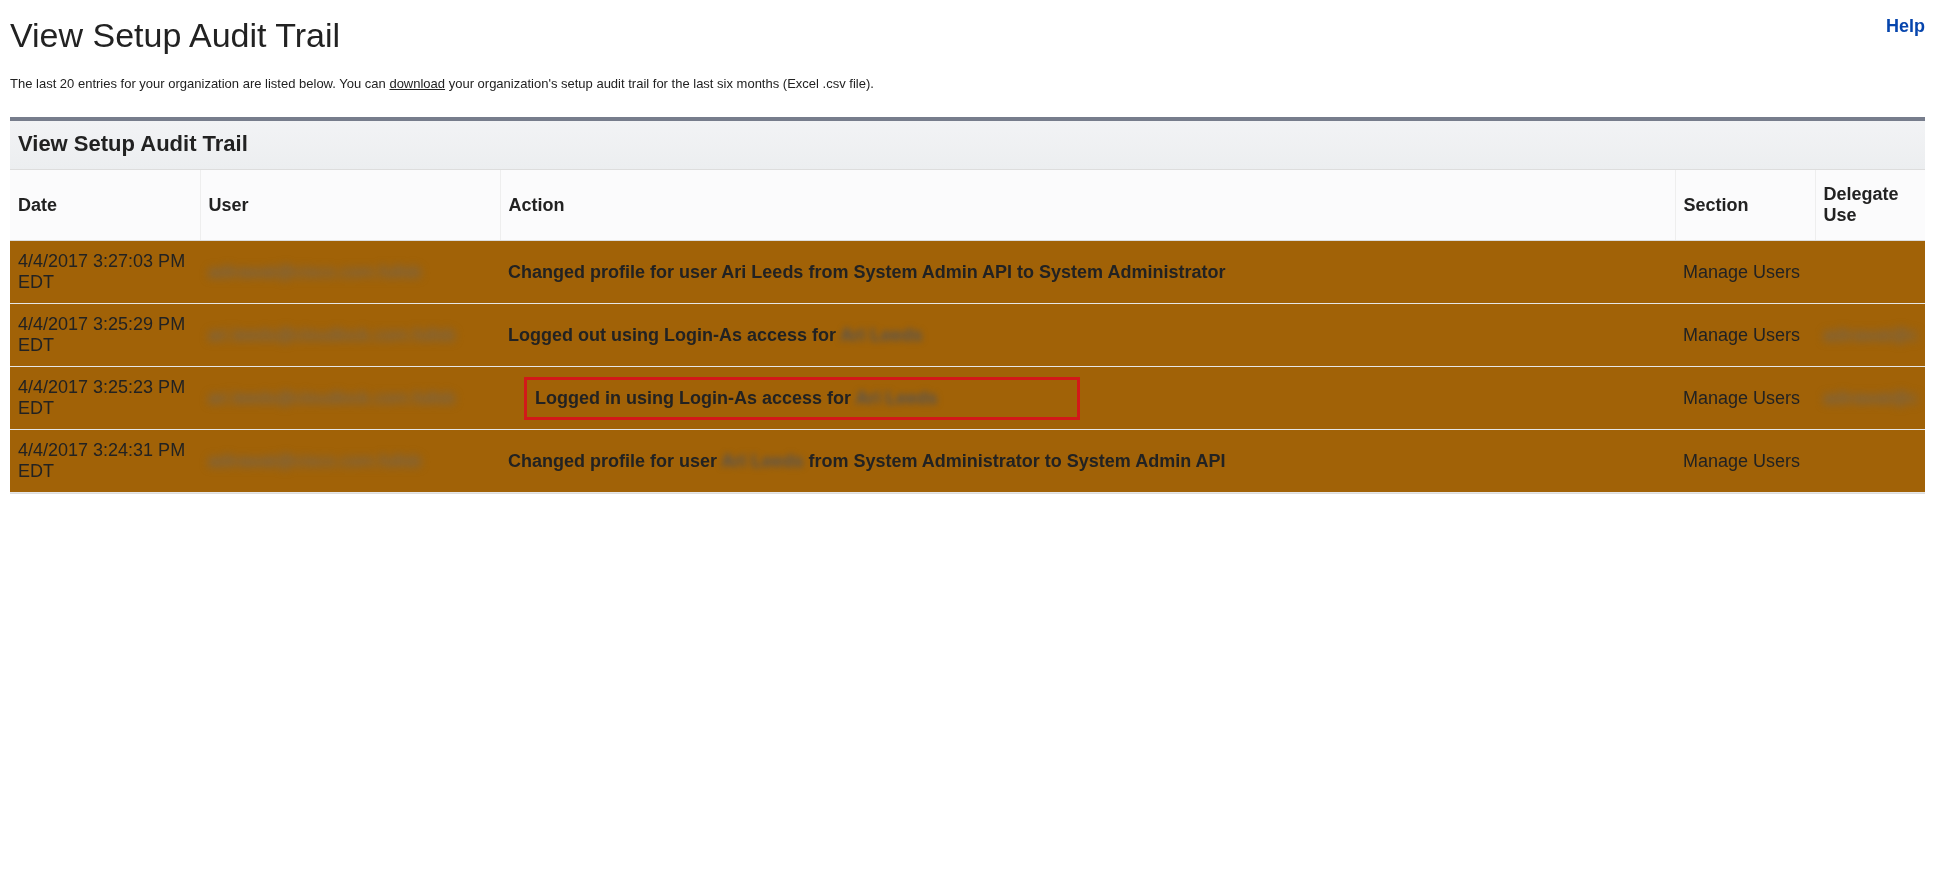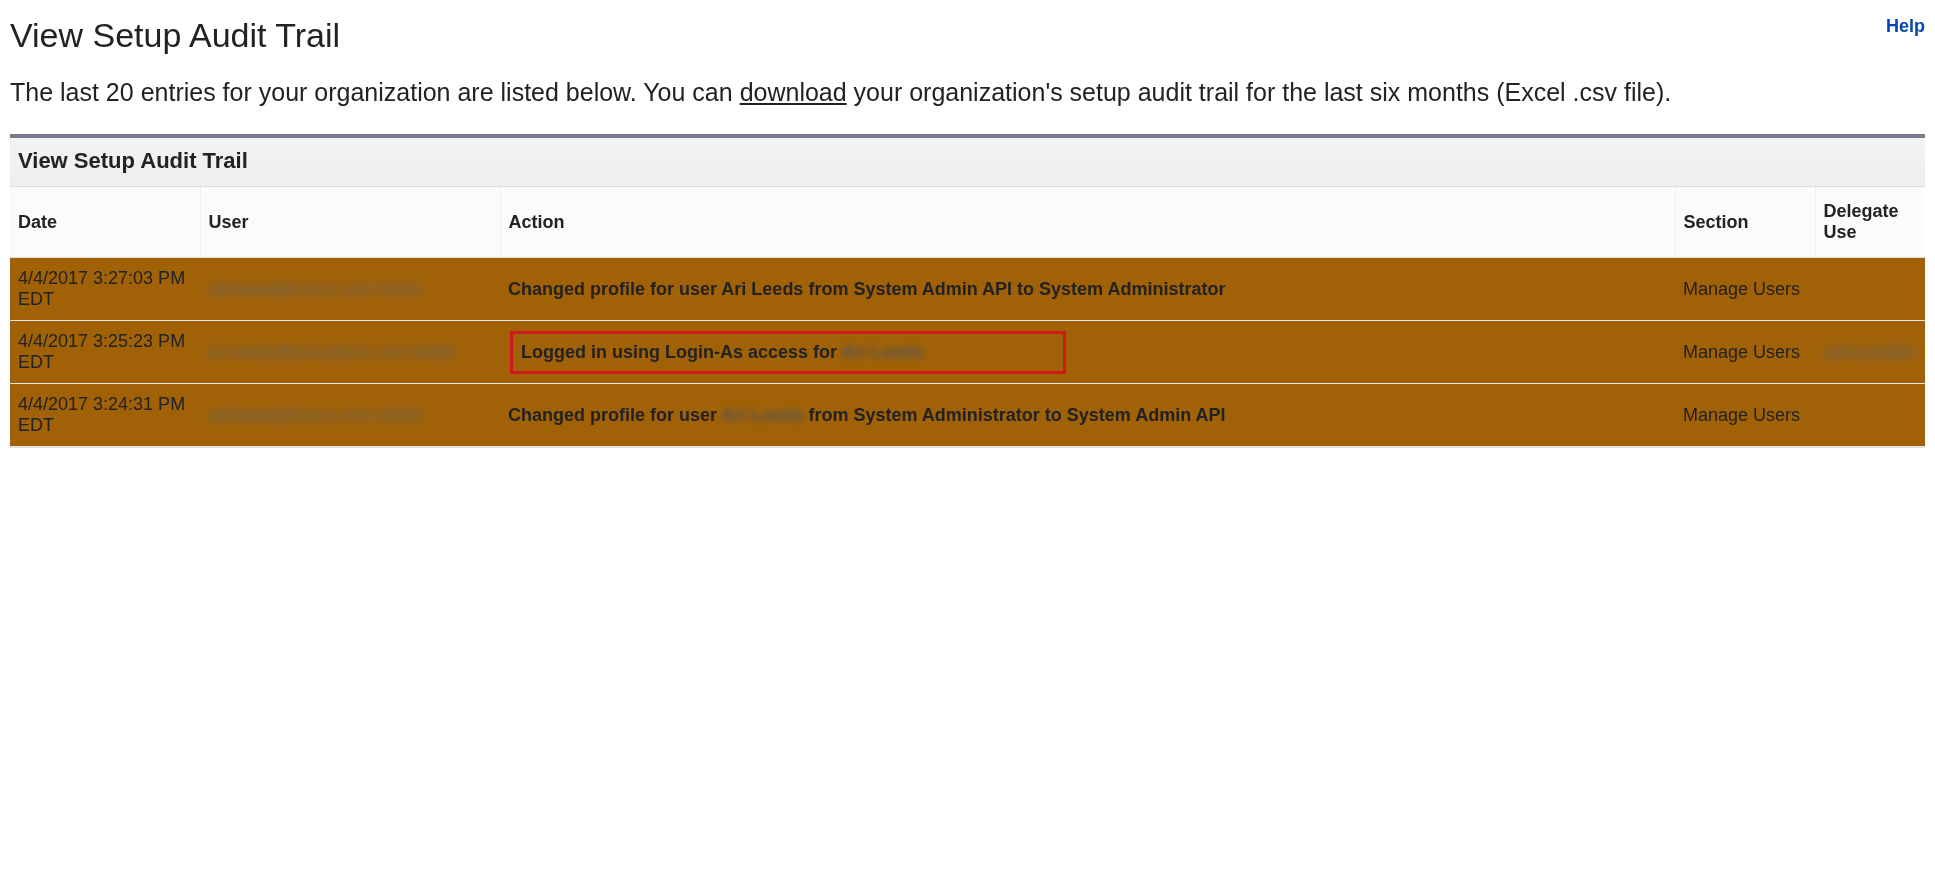--- a/index.html
+++ b/index.html
@@ -1,34 +1,34 @@
 <!DOCTYPE html>
 <html><head>
   <meta charset="utf-8">
   <style>
     * { box-sizing: border-box; margin: 0; padding: 0; }
     body { font-family: Arial, Helvetica, sans-serif; background: #fff; color: #222; padding: 8px 10px; }
     .header-row { display: flex; justify-content: space-between; align-items: flex-start; }
     h1 { font-size: 34px; font-weight: 400; color: #222; margin: 8px 0 20px 0; }
     .help-link { color: #0645ad; font-size: 18px; cursor: pointer; margin-top: 8px; font-weight: bold; }
-    .desc { font-size: 25px; color: #222; margin-bottom: 24px; line-height: 1.4; }
+    .desc { font-size: 13px; color: #222; margin-bottom: 24px; line-height: 1.4; }
     .dl-link { text-decoration: underline; color: #222; cursor: pointer; }
     .panel { border-top: 4px solid #777d8c; background: #f7f8f9; border-bottom: 1px solid #ddd; }
     .panel-title { font-size: 22px; font-weight: bold; padding: 10px 8px 12px 8px; background: linear-gradient(#f2f3f5, #eceef0); border-bottom: 1px solid #ddd; }
     table { width: 100%; border-collapse: collapse; table-layout: fixed; background: #a16207; }
     thead th { text-align: left; font-size: 18px; font-weight: bold; padding: 14px 8px; border-bottom: 1px solid #ddd; border-right: 1px solid #eee; background: #fbfbfc; }
     thead th:last-child { border-right: none; }
     tbody td { vertical-align: middle; padding: 10px 8px; font-size: 18px; border-bottom: 1px solid #e6e6e6; color: #222; height: 60px; }
     .col-date { width: 190px; }
     .col-user { width: 300px; }
     .col-action { }
     .col-section { width: 140px; }
     .col-delegate { width: 110px; overflow: hidden; white-space: nowrap; }
     .action-cell { position: relative; font-weight: bold; }
-    .action-box { display: inline-block; border: 3px solid #d21919; padding: 8px 140px 8px 8px; margin: -8px 2px; }
+    .action-box { display: inline-block; border: 3px solid #d21919; padding: 8px 140px 8px 8px; margin: -8px 16px; }
     .blur { filter: blur(4px); color: #666; user-select: none; }
     .blur-mid { filter: blur(3px); color: #555; }
   </style>
 </head>
 <body>
 
 <div class="header-row">
   <h1>View Setup Audit Trail</h1>
   <span class="help-link">Help</span>
 </div>
@@ -58,20 +58,27 @@
     </thead>
     <tbody id="audit-body">
     <tr>
           <td>4/4/2017 3:27:03 PM EDT</td>
           <td><span class="blur">adirawat@cisco.com.fullsb</span></td>
           <td class="action-cell"><span><span>Changed profile for user Ari Leeds from System Admin API to System Administrator</span></span></td>
           <td>Manage Users</td>
           <td class="col-delegate"></td>
         </tr>
         <tr>
+          <td>4/4/2017 3:25:29 PM EDT</td>
+          <td><span class="blur">ari.leeds@cloudlock.com.fullsb</span></td>
+          <td class="action-cell"><span><span>Logged out using Login-As access for </span><span class="blur-mid">Ari Leeds</span></span></td>
+          <td>Manage Users</td>
+          <td class="col-delegate"><span class="blur">adirawat@c</span></td>
+        </tr>
+        <tr>
           <td>4/4/2017 3:25:23 PM EDT</td>
           <td><span class="blur">ari.leeds@cloudlock.com.fullsb</span></td>
           <td class="action-cell"><span class="action-box"><span>Logged in using Login-As access for </span><span class="blur-mid">Ari Leeds</span></span></td>
           <td>Manage Users</td>
           <td class="col-delegate"><span class="blur">adirawat@c</span></td>
         </tr>
         <tr>
           <td>4/4/2017 3:24:31 PM EDT</td>
           <td><span class="blur">adirawat@cisco.com.fullsb</span></td>
           <td class="action-cell"><span><span>Changed profile for user </span><span class="blur-mid">Ari Leeds</span><span> from System Administrator to System Admin API</span></span></td>

